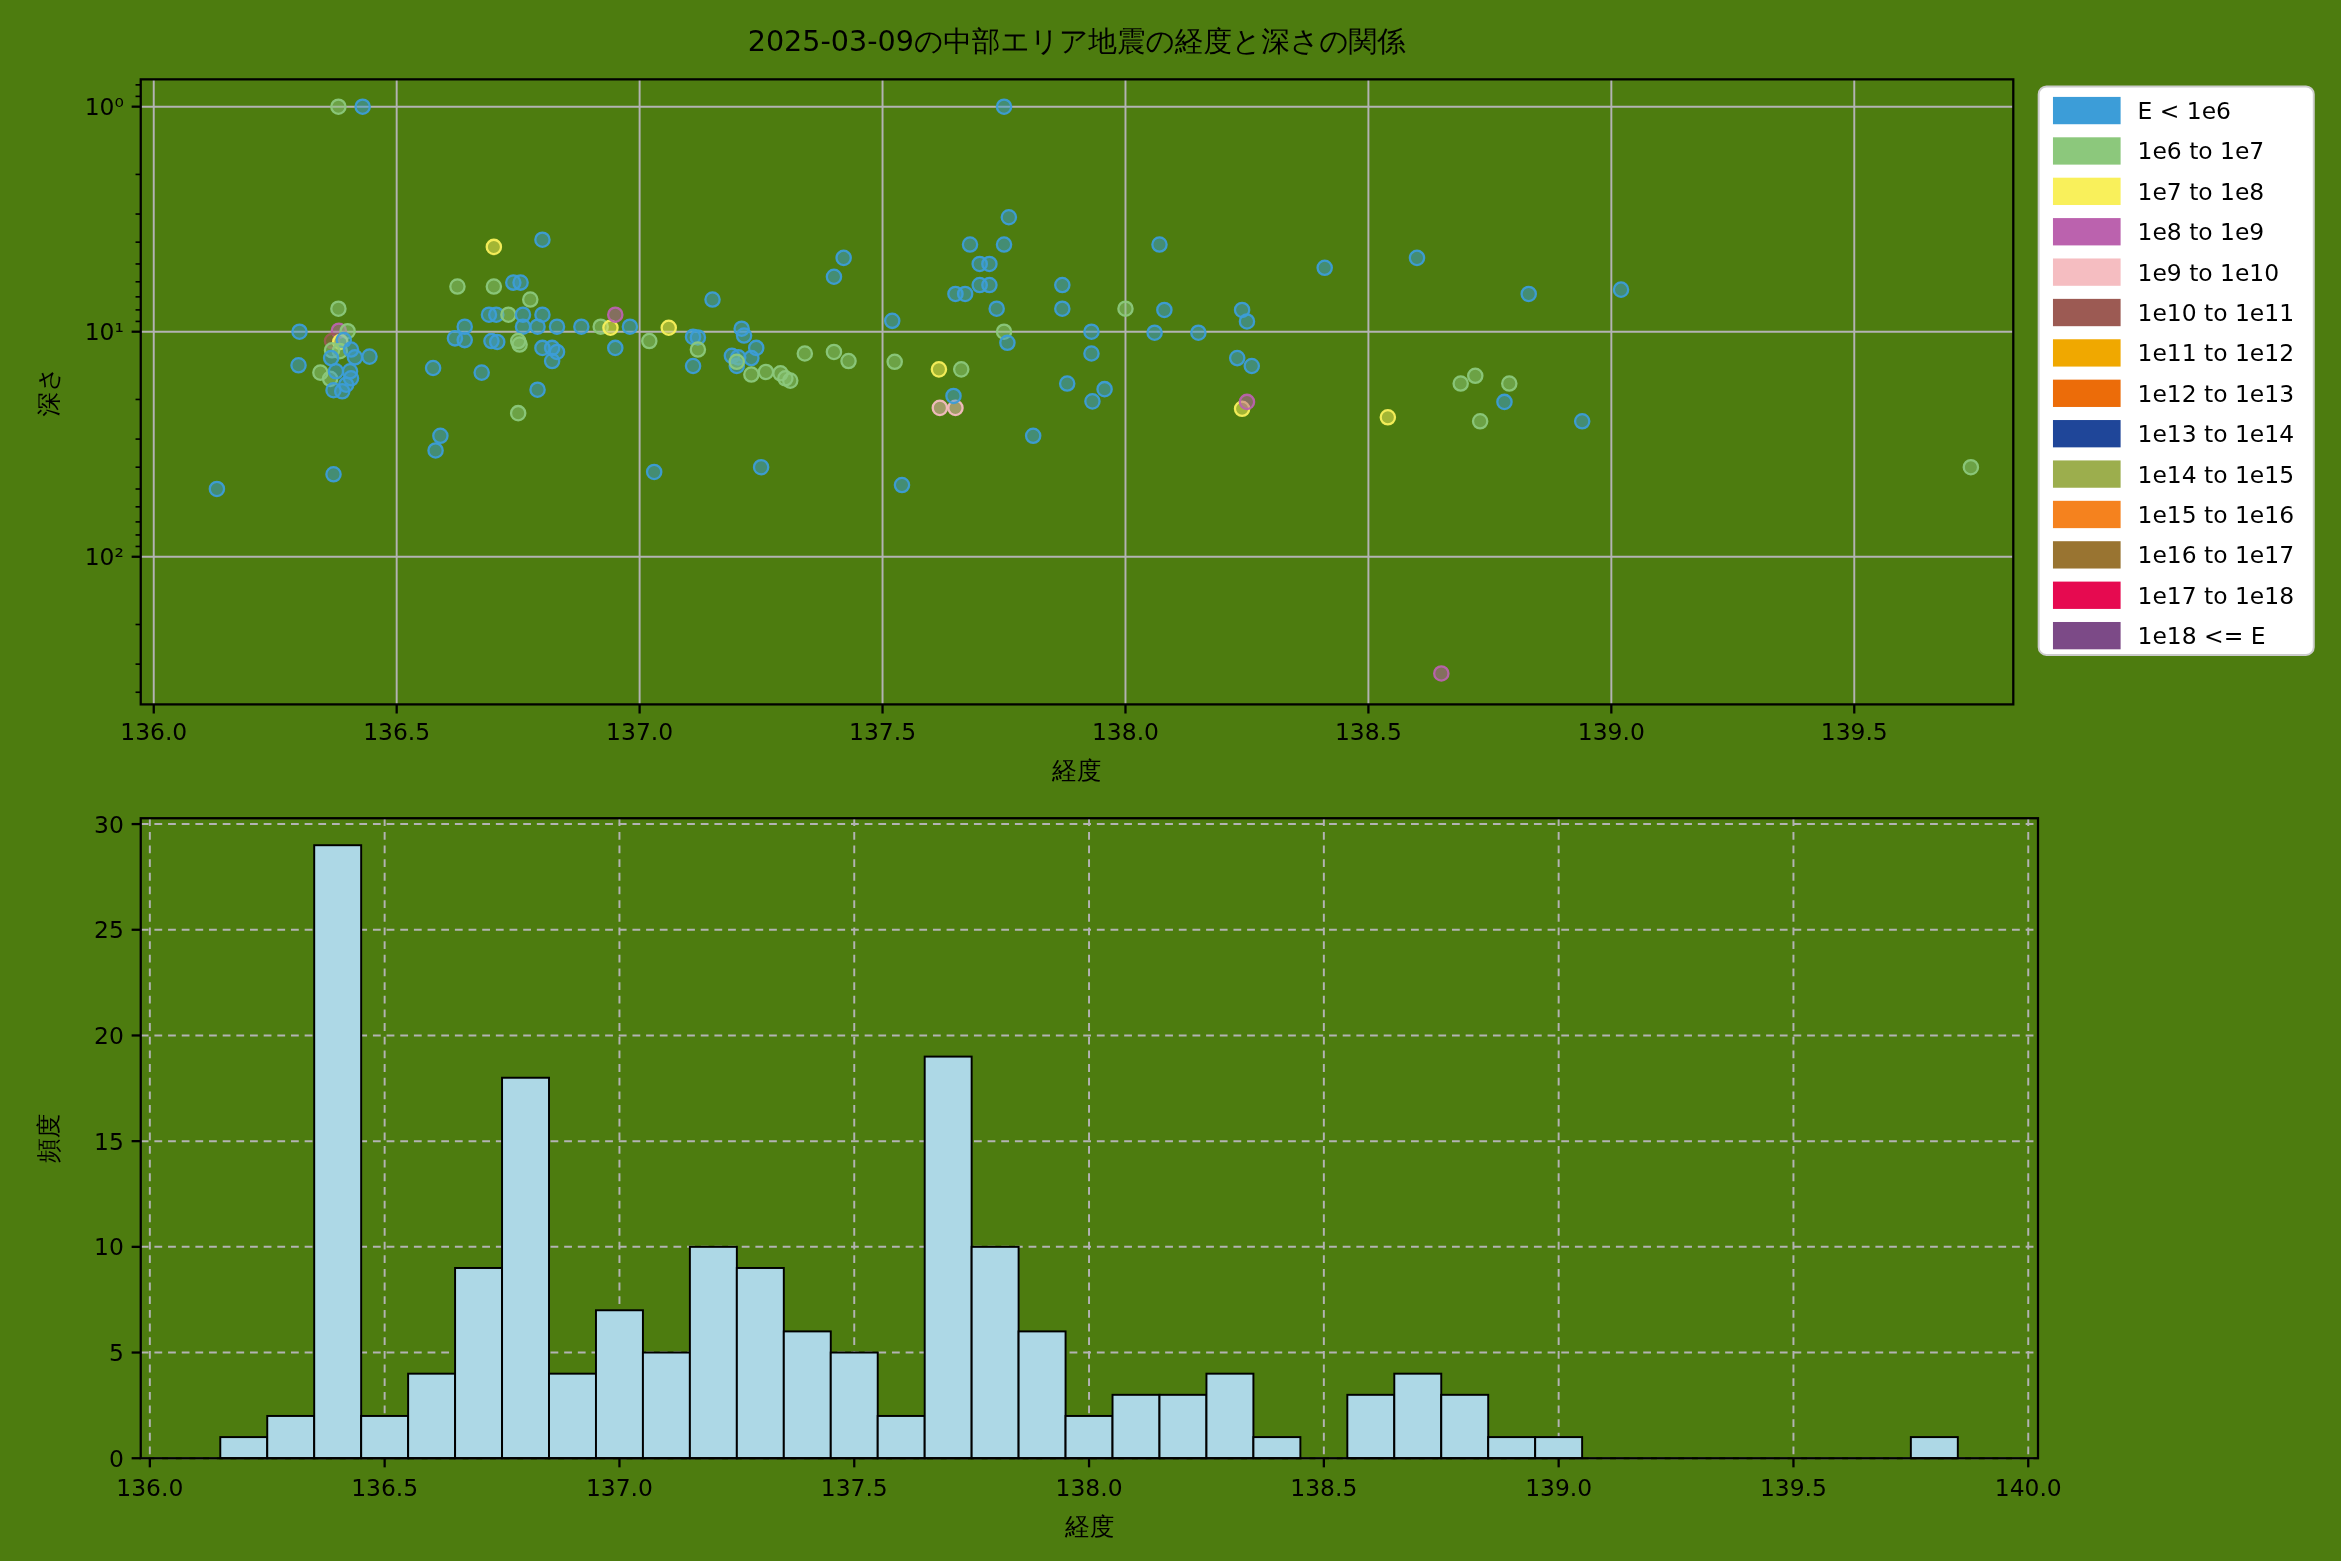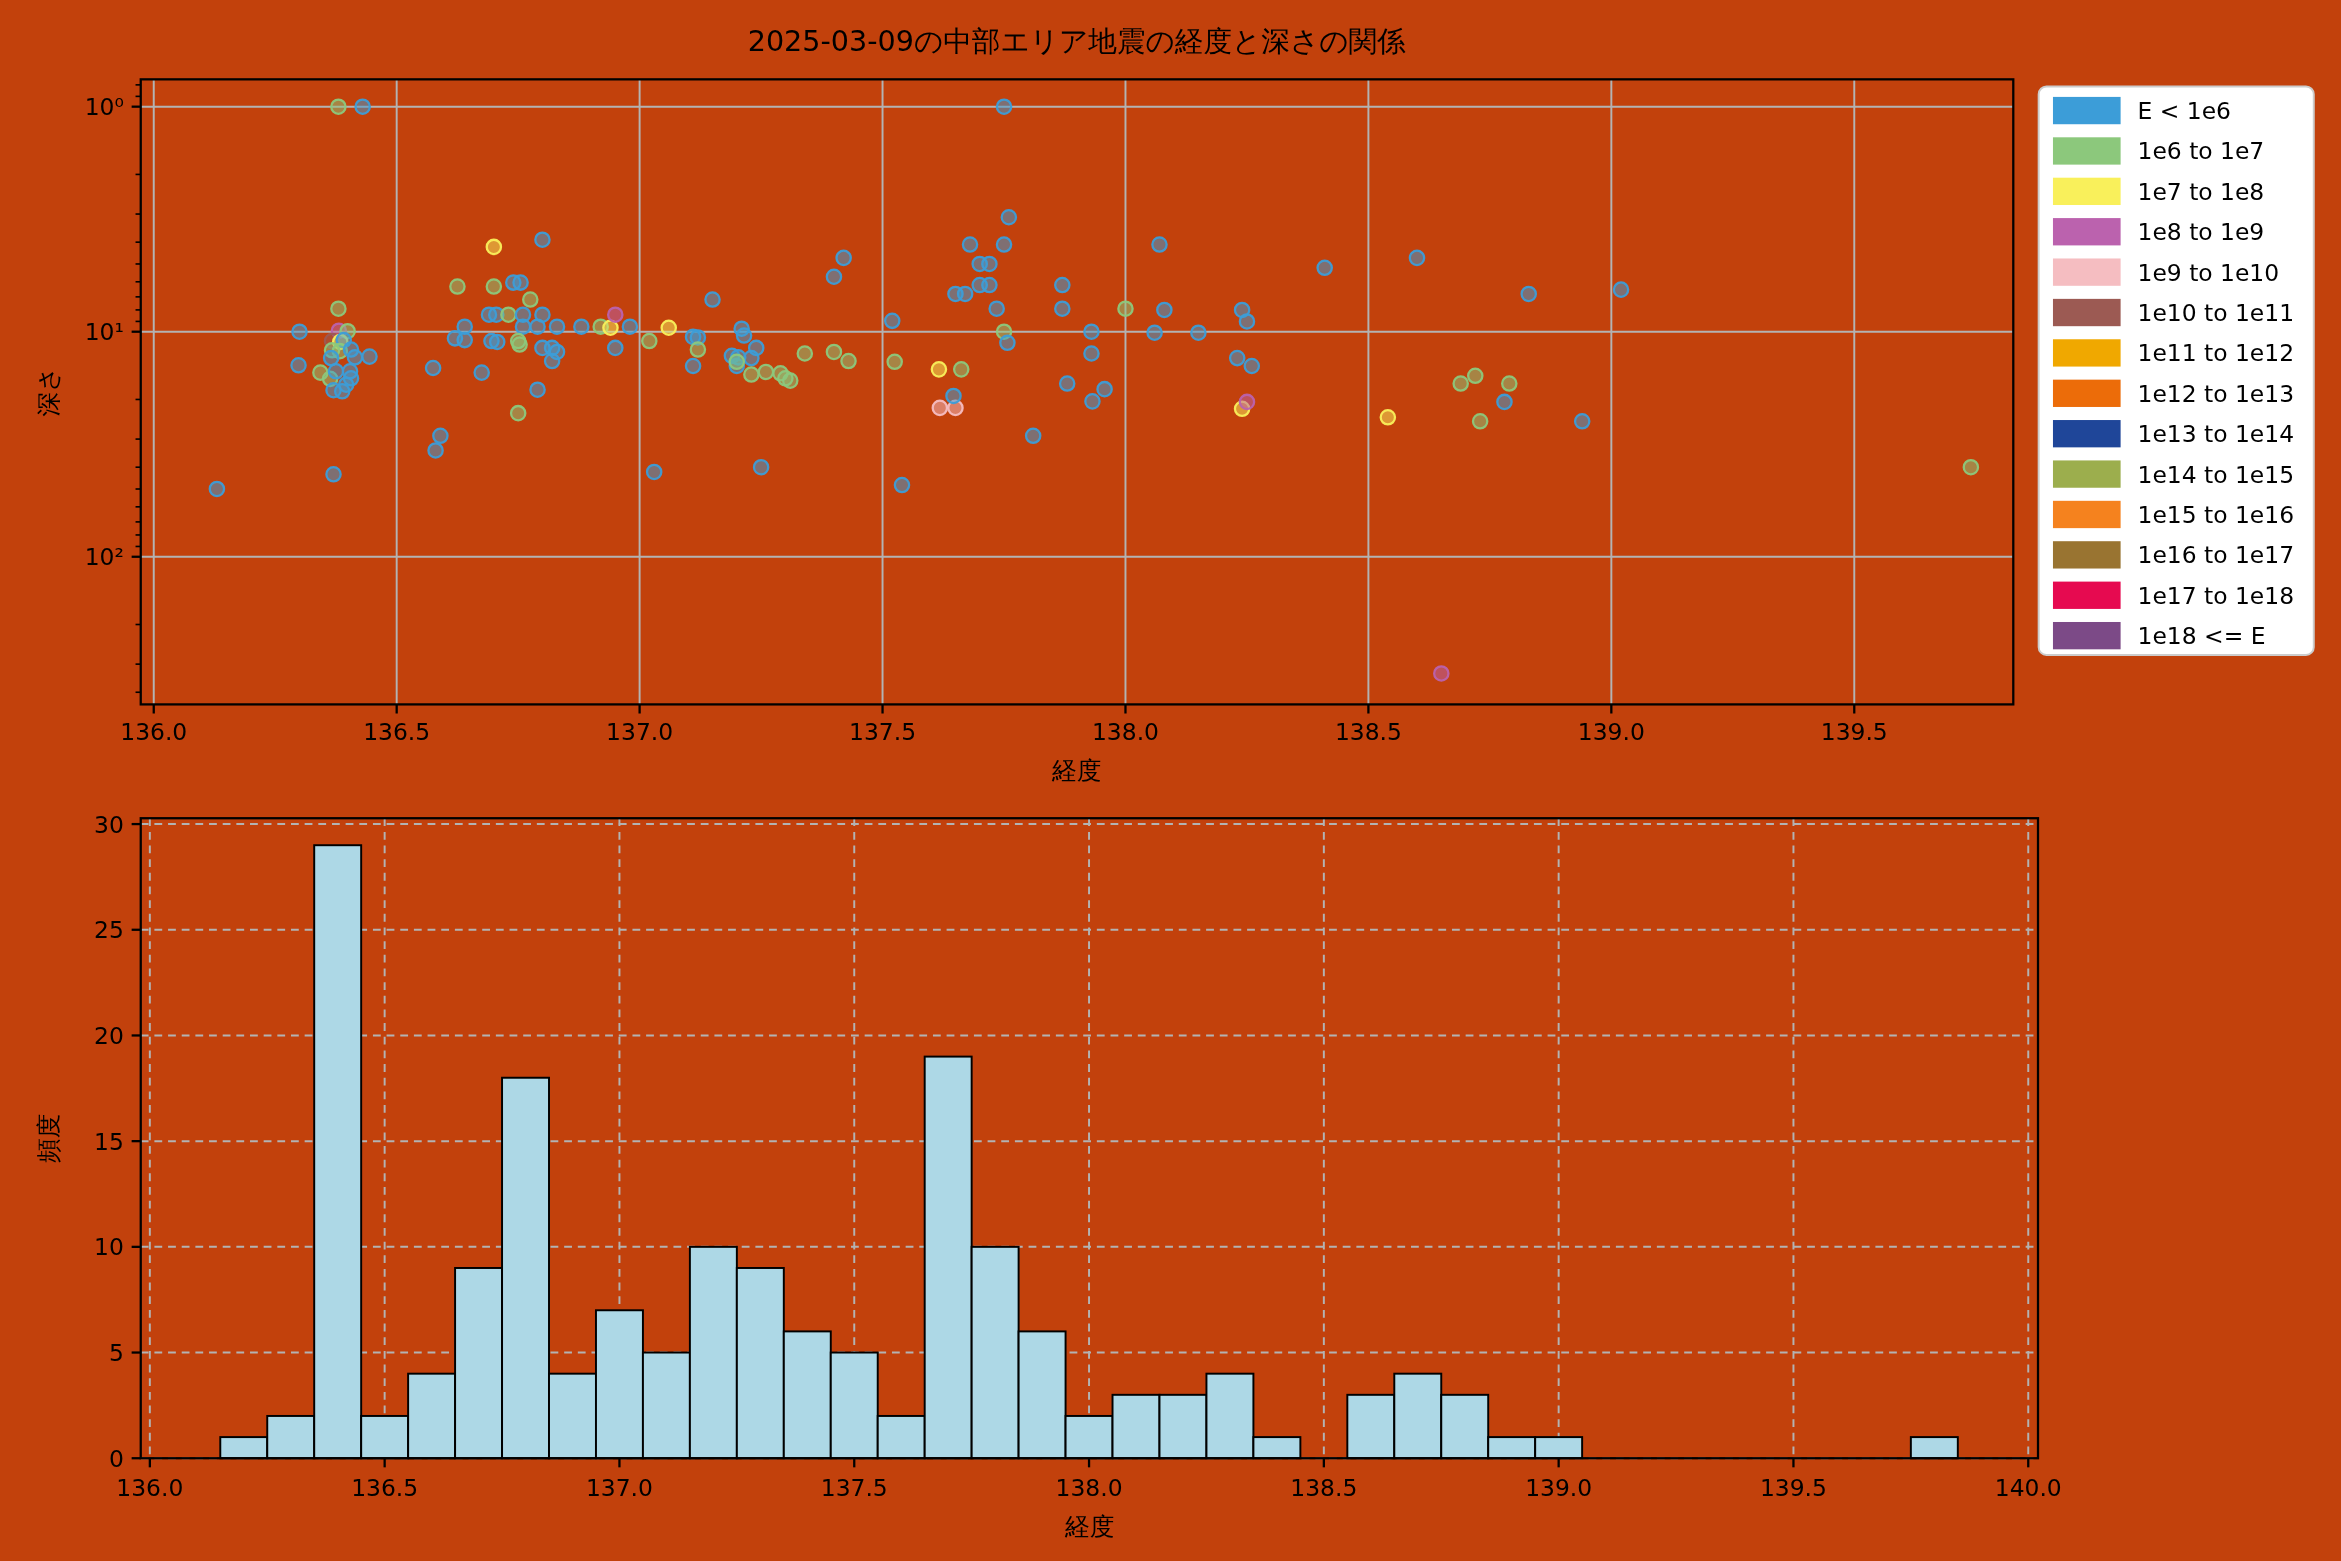--- a/index.html
+++ b/index.html
@@ -1,16 +1,16 @@
 <!DOCTYPE html>
 <html style="font-size:10.4px"><head>
 <meta charset="utf-8">
 <style>
   html,body{margin:0;padding:0;background:#ffffff;}
-  #fig{position:relative;width:2342px;height:1561px;background:#c2410c;
+  #fig{position:relative;width:2342px;height:1561px;background:#4d7c0f;
        font-family:"DejaVu Sans","Liberation Sans",sans-serif;}
   svg text{font-family:"DejaVu Sans","Liberation Sans",sans-serif;fill:#000;}
 </style>
 </head>
 <body>
 
 <div id="fig">
   <svg id="canvas" width="2342" height="1561" viewBox="0 0 3600 2400">
     <text id="fig-title" x="1655" y="78" font-size="44" text-anchor="middle">2025-03-09の中部エリア地震の経度と深さの関係</text>
 

